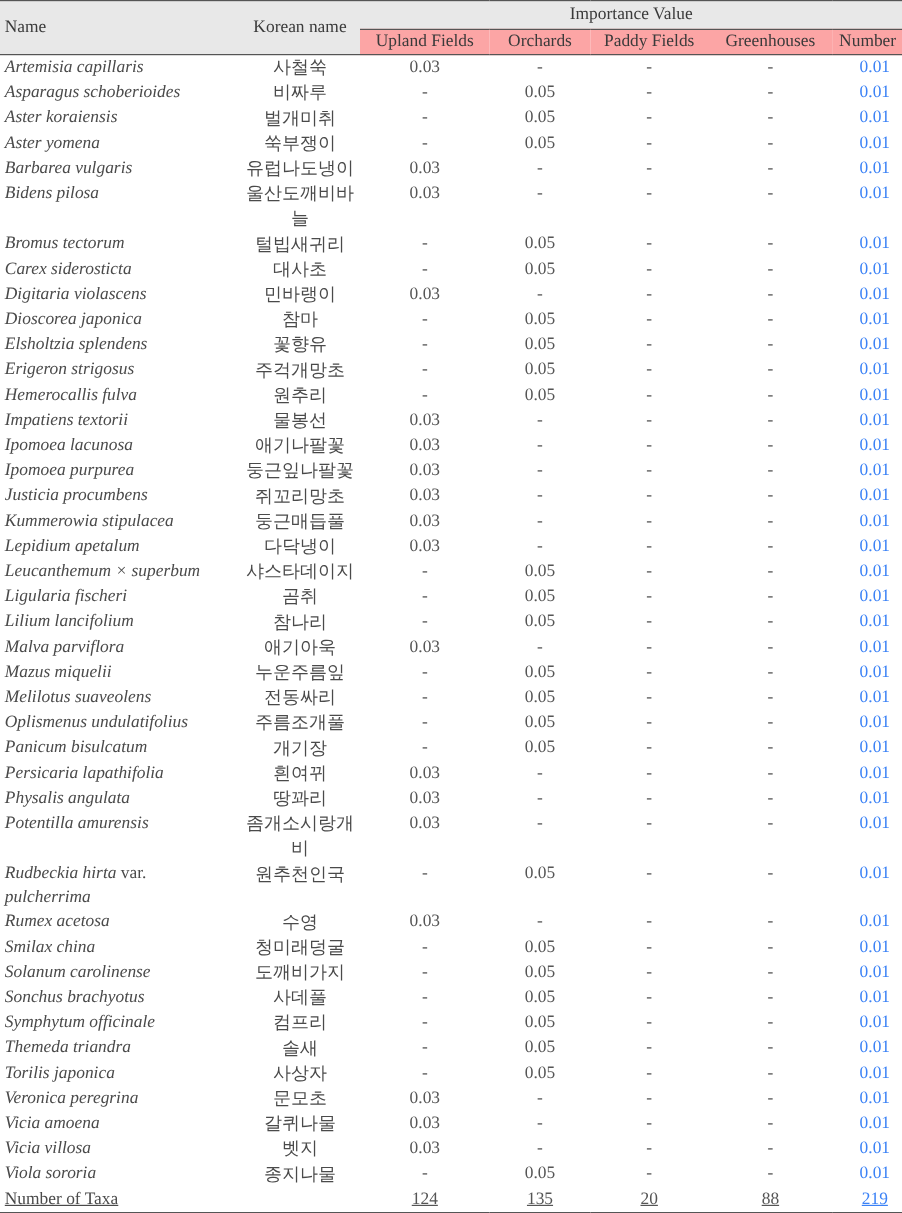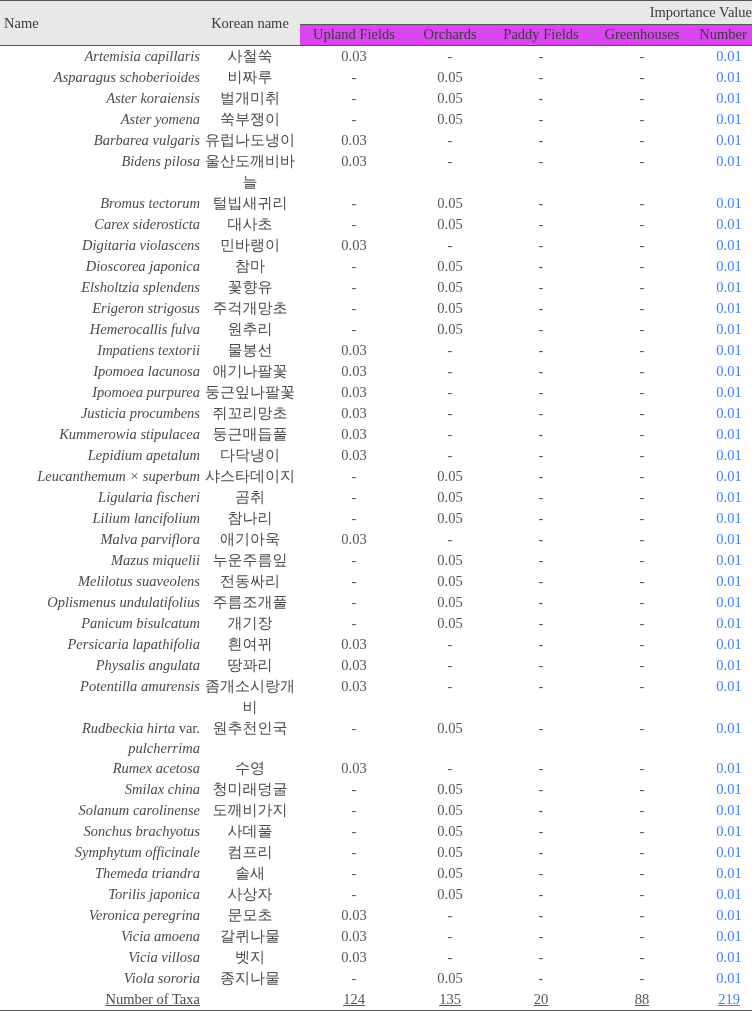--- a/index.html
+++ b/index.html
@@ -1,27 +1,27 @@
 <!DOCTYPE html>
 <html><head>
 <meta charset="utf-8">
 <style>
   html, body { margin: 0; padding: 0; background: #ffffff; }
   body { width: 752px; height: 1011px; overflow: hidden; font-family: "Liberation Serif", "DejaVu Serif", serif; color: #3a3a3a; }
   table { border-collapse: collapse; width: 752px; table-layout: fixed; font-size: 14.5px; border-radius: 32px; }
   thead tr.h1 th { background: #e8e8e8; }
-  thead tr.h2 th { background: #d946ef; margin-top: 20px; }
+  thead tr.h2 th { background: #fca5a5; margin-top: 20px; }
   thead { border-top: 1.5px solid #555; }
   th { font-weight: normal; color: #3a3a3a; padding: 0; }
   th.name { text-align: left; padding-left: 4px; height: 44px; vertical-align: middle; border-bottom: 1.5px solid #555; }
   th.kname { text-align: center; vertical-align: middle; border-bottom: 1.5px solid #555; }
-  th.iv { text-align: right; height: 22px; border-bottom: 1.5px solid #555; }
+  th.iv { text-align: center; height: 22px; border-bottom: 1.5px solid #555; }
   th.sub { text-align: center; height: 20px; border-bottom: 1.5px solid #555; white-space: nowrap; }
   td { padding: 0; height: 21px; line-height: 21px; color: #4a4a4a; vertical-align: top; }
-  td.sp { text-align: right; padding-left: 4px; font-style: italic; white-space: normal; line-height: 20px; }
+  td.sp { text-align: left; padding-left: 4px; font-style: italic; white-space: normal; line-height: 20px; }
   td.sp .plain { font-style: normal; }
   td.kn { text-align: center; font-family: "DejaVu Sans", sans-serif; font-size: 15px; margin-top: 31px; }
   td.v { text-align: center; color: #555; }
   td.avg { text-align: center; color: #3b82f6; padding-left: 12px; }
   tr.total td { font-style: normal; border-bottom: 1.5px solid #555; text-decoration: underline; }
   tr.total td.sp { font-style: normal; }
   .footnote { font-size: 14px; padding: 4px 4px; color: #ec4899; }
 </style>
 </head>
 <body>

